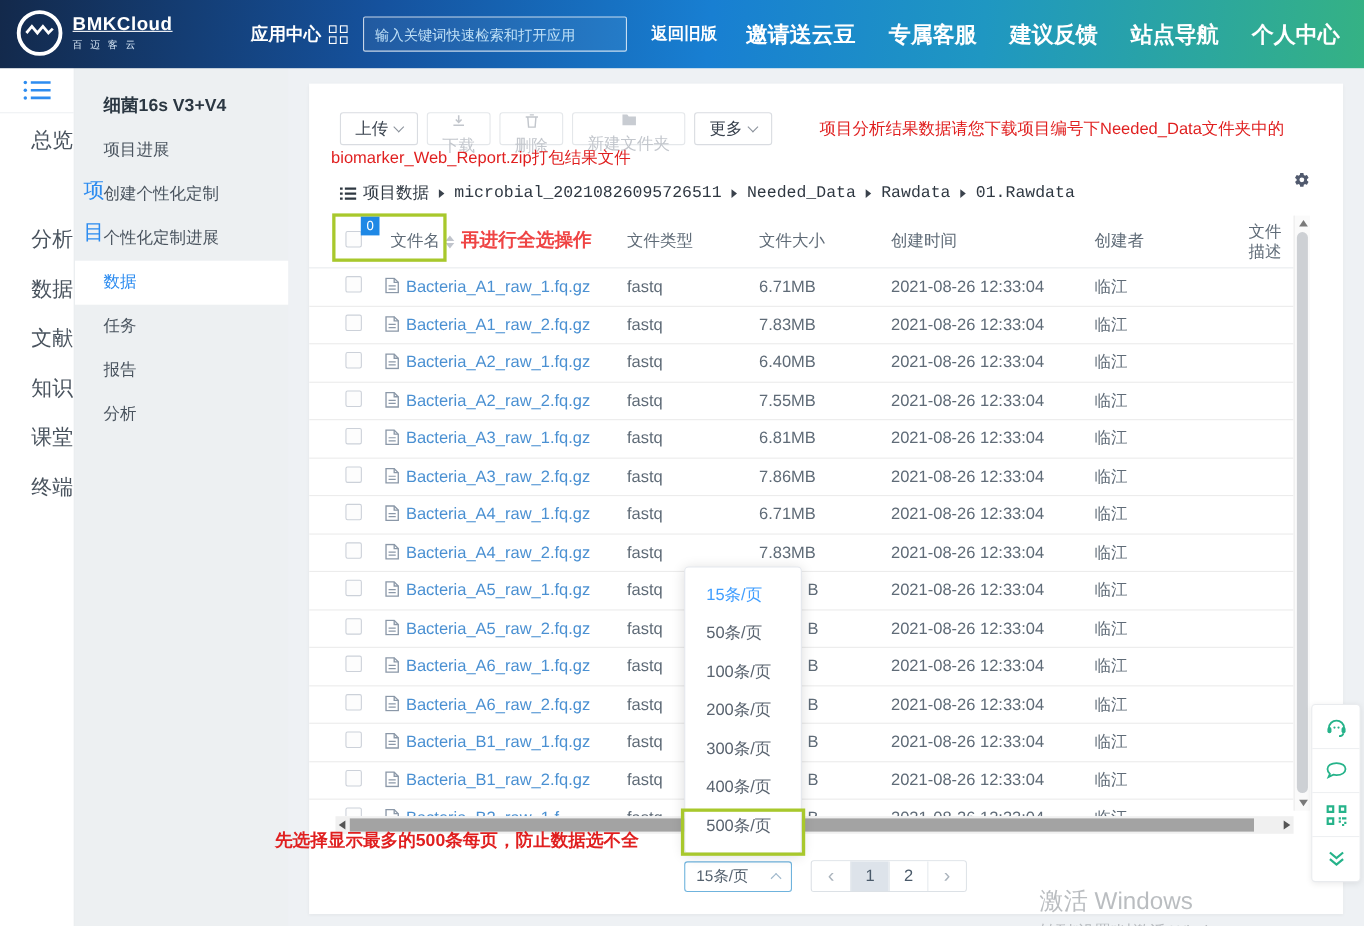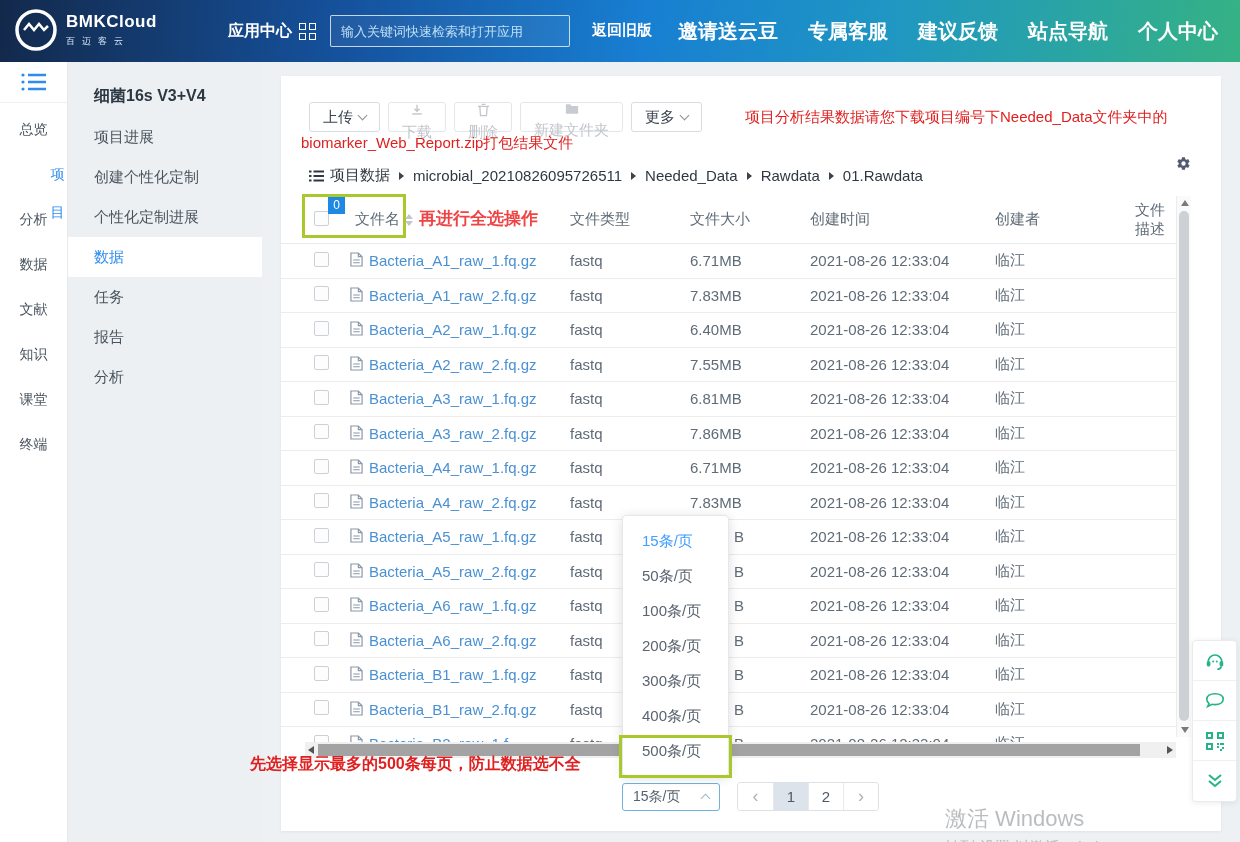--- a/index.html
+++ b/index.html
@@ -4,36 +4,36 @@
 <style>
   * { margin:0; padding:0; box-sizing:border-box; }
   html,body { width:1240px; height:842px; overflow:hidden; font-family:"Liberation Sans",sans-serif; }
   .app { position:relative; width:1240px; height:842px; background:#eef1f4; overflow:hidden; }
 
   
   .topbar { position:absolute; left:0; top:0; width:1240px; height:62px;
     background:linear-gradient(95deg,#13294b 0%,#15529e 28%,#187fd2 52%,#1f97c2 72%,#35b284 100%); z-index:6; }
   .logo { position:absolute; left:14px; top:8px; display:flex; align-items:center; gap:8px; }
   .logo-mark { width:44px; height:44px; }
-  .logo-title { color:#fff; font-size:17px; font-weight:bold; letter-spacing:.5px; }
+  .logo-title { color:#fff; font-size:17px; font-weight:bold; letter-spacing:.5px;text-decoration:underline; }
   .logo-sub { color:#d9e9f8; font-size:9px; letter-spacing:7px; margin-top:3px; }
   .appcenter { position:absolute; left:228px; top:0; height:62px; display:flex; align-items:center; gap:7px; color:#fff; font-size:16px; font-weight:bold; cursor:pointer; }
   .grid-ic { display:grid; grid-template-columns:7px 7px; grid-gap:3px; }
   .grid-ic i { width:7px; height:7px; border:1.5px solid #fff; display:block; }
   .topsearch { position:absolute; left:330px; top:15px; width:240px; height:32px; background:rgba(255,255,255,.06);
     border:1px solid rgba(255,255,255,.75); border-radius:2px; color:#fff; font-size:13px; padding:0 10px; outline:none; }
   .topsearch::placeholder { color:#bfe0f7; }
   .backold { position:absolute; left:592px; top:21px; color:#fff; font-size:15px; font-weight:bold; cursor:pointer; text-decoration:none; }
   .toplinks { position:absolute; right:22px; top:0; height:62px; display:flex; align-items:center; gap:30px; }
   .top-link { color:#fff; font-size:20px; font-weight:bold; text-decoration:none; cursor:pointer; white-space:nowrap; }
 
   
   .rail { position:absolute; left:0; top:62px; width:68px; height:780px; background:#fff; border-right:1px solid #e7eaed; z-index:5; }
   .rail-burger { height:41px; display:flex; align-items:center; justify-content:center; border-bottom:1px solid #eef1f3; cursor:pointer; }
-  .rail-item { height:38px; line-height:38px; text-align:center; font-size:14px; color:#49535e; cursor:pointer; margin-top:7px; }
+  .rail-item { height:38px; line-height:38px; text-align:center; font-size:19px; color:#49535e; cursor:pointer; margin-top:7px;padding-left:28px; }
   .rail-item.active { color:#2d8cf0;margin-left:48px; }
 
   
   .subside { position:absolute; left:68px; top:62px; width:194px; height:780px; background:#edf0f2; z-index:4; }
   .subtitle { padding:24px 0 10px 26px; font-size:16px; font-weight:bold; color:#2b3742; }
   .side-item { height:40px; line-height:40px; padding-left:26px; font-size:15px; color:#4a545f; cursor:pointer; }
   .side-item.active { background:#fff; color:#2d8cf0; }
 
   
   .card { position:absolute; left:281px; top:76px; width:940px; height:755px; background:#fff; box-shadow:0 1px 3px rgba(0,0,0,.06); z-index:3; }
@@ -46,21 +46,21 @@
   .tbtn .ic { display:flex; }
   .chev { width:7px; height:7px; border-right:1.5px solid #8a919b; border-bottom:1.5px solid #8a919b; transform:rotate(45deg); margin-top:-4px; }
 
   .notice1 { position:absolute; left:464px; top:32px; font-size:15px; color:#e01f1f; white-space:nowrap; }
   .notice2 { position:absolute; left:20px; top:58px; font-size:15px; color:#e01f1f; white-space:nowrap; }
 
   
   .crumbs { position:absolute; left:28px; top:90px; display:flex; align-items:center; gap:9px; font-size:15px; color:#2f3842; }
   .bc-root { display:flex; align-items:center; gap:6px; cursor:pointer; }
   .bc-sep { width:0; height:0; border-left:5px solid #3a424c; border-top:4px solid transparent; border-bottom:4px solid transparent; }
-  .bc-item { cursor:pointer; }
+  .bc-item { cursor:pointer;font-family:Liberation Mono, monospace; }
   .gear { position:absolute; left:895px; top:80px; cursor:pointer; }
 
   
   .thead { position:absolute; left:0; top:120px; width:895px; height:48px; border-bottom:1px solid #e8ebee; display:flex; align-items:center; font-size:15px; color:#5f6b77; }
   .cb { width:15px; height:15px; border:1px solid #ccd1d9; border-radius:2px; background:#fdfdfd; display:inline-block; cursor:pointer; flex:none; }
   .c-check { width:69px; padding-left:33px; flex:none; }
   .c-name { width:220px; flex:none; display:flex; align-items:flex-start; gap:6px; }
   .c-type { width:120px; flex:none; }
   .c-size { width:120px; flex:none; }
   .c-created { width:185px; flex:none; }

